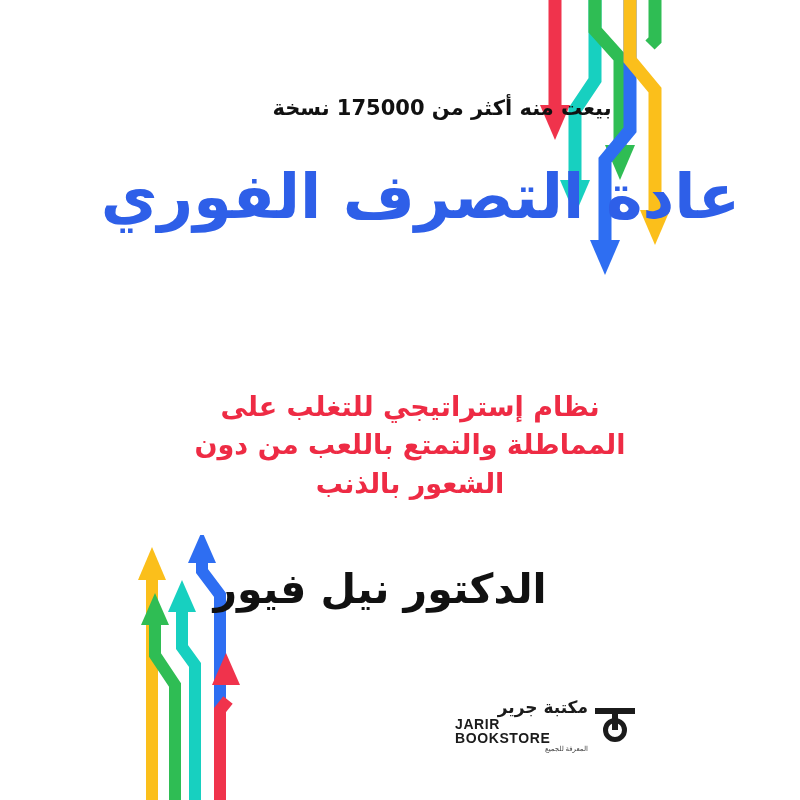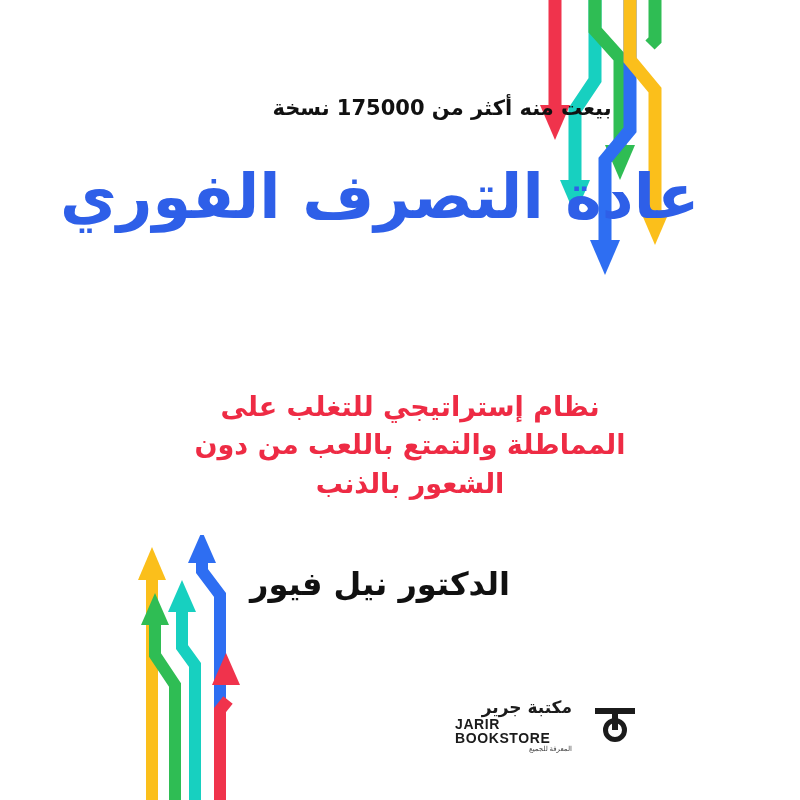--- a/index.html
+++ b/index.html
@@ -54,21 +54,21 @@
     direction: rtl;
     letter-spacing: 0;
     margin-top: 32px;
   }
 
   .title {
     position: absolute;
     top: 160px;
     left: 0;
     right: 0;
-    text-align: left;
+    text-align: right;
     direction: rtl;
     font-family: "DejaVu Sans", "Liberation Sans", sans-serif;
     font-weight: bold;
     font-size: 62px;
     line-height: 1.18;
     color: #2e5fe8;
     padding: 0 60px;
     box-sizing: border-box;
   }
 
@@ -91,36 +91,36 @@
 
   .author {
     position: absolute;
     top: 565px;
     left: 0;
     right: 0;
     text-align: center;
     direction: rtl;
     font-family: "DejaVu Sans", "Liberation Sans", sans-serif;
     font-weight: bold;
-    font-size: 32px;
+    font-size: 41px;
     color: #111111;
     padding-right: 40px;
     box-sizing: border-box;
   }
 
   
   .publisher {
     position: absolute;
     left: 455px;
     top: 695px;
     width: 180px;
     height: 62px;
     display: flex;
     align-items: center;
-    gap: 23px;
+    gap: 7px;
   }
   .pub-mark {
     width: 40px;
     height: 40px;
     position: relative;
     flex: 0 0 auto;
   }
   .pub-mark .bar {
     position: absolute;
     background: #1b1b1b;

